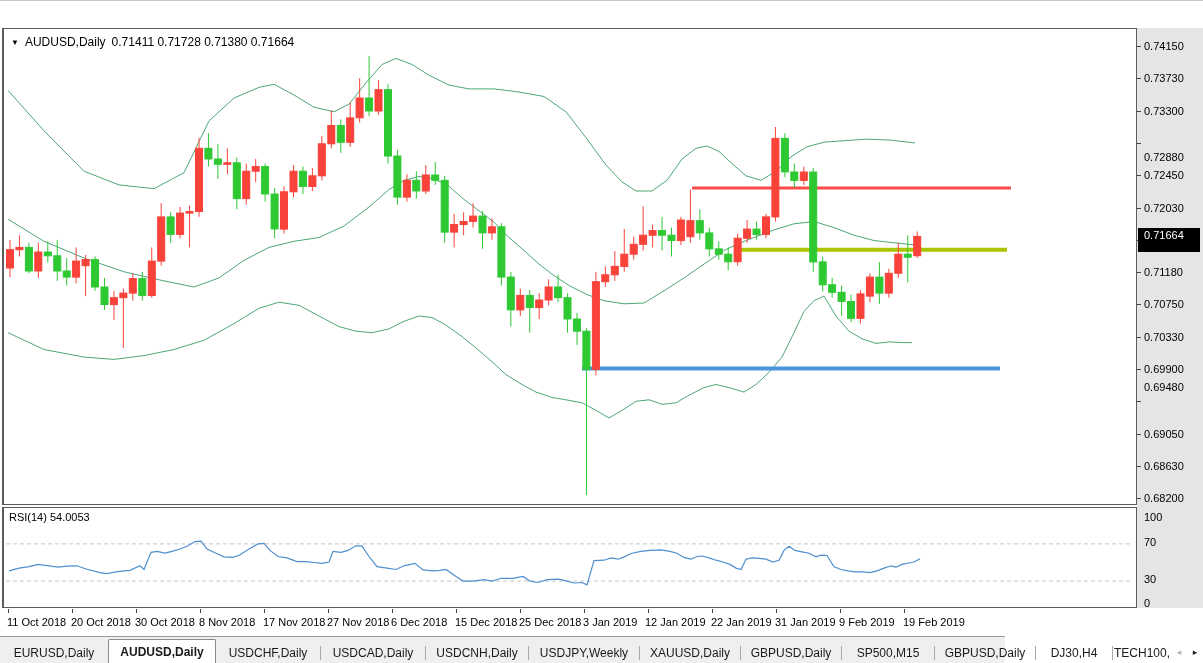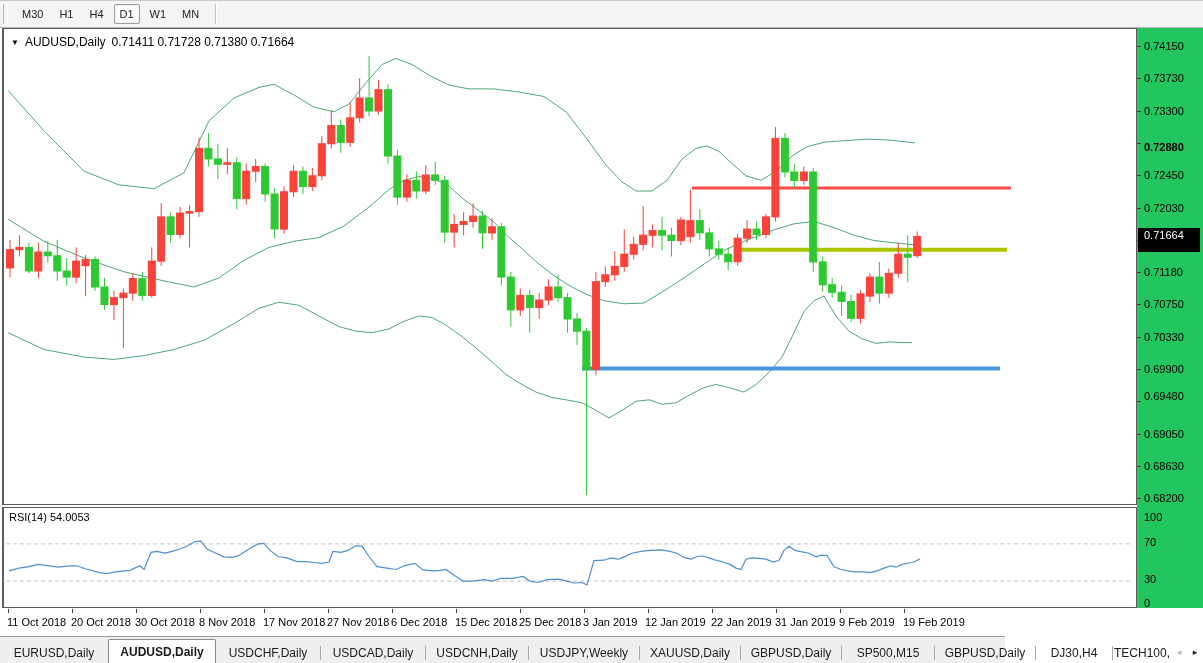--- a/index.html
+++ b/index.html
@@ -16,21 +16,21 @@
   .tbsep{width:1px;height:20px;background:#c4c4c4;margin:0 8px;border-right:1px solid #fff;}
   
   .pane{position:absolute;background:#fff;border:1px solid #5c5c5c;box-sizing:border-box;}
   #main-pane{left:2px;top:27px;width:1135px;height:477px;border-left:2px solid #5c5c5c;}
   #rsi-pane{left:2px;top:506px;width:1135px;height:101px;border-left:2px solid #5c5c5c;}
   #chart-title{position:absolute;left:7px;top:6px;font-size:12px;color:#000;display:flex;align-items:center;gap:6px;}
   #chart-title .tri{font-size:8px;}
   #rsi-title{position:absolute;left:5px;top:3px;font-size:11px;color:#000;}
   svg{position:absolute;left:0;top:0;}
   
-  #price-axis{position:absolute;left:1137px;top:27px;width:66px;height:580px;background:#22c55e;}
+  #price-axis{position:absolute;left:1137px;top:27px;width:66px;height:580px;background:#e5e5e5;}
   .axlabel{position:absolute;left:7px;font-size:11px;color:#000;white-space:nowrap;}
   .axtick{position:absolute;left:0;width:4px;height:1px;background:#444;}
   #price-badge{position:absolute;left:1px;width:62px;height:24px;background:#000;color:#fff;
                font-size:11px;line-height:14px;padding-left:6px;box-sizing:border-box;}
   
   #date-axis{position:absolute;left:0;top:608px;width:1203px;height:27px;background:#fff;}
   .dlabel{position:absolute;top:7px;font-size:11px;color:#000;white-space:nowrap;}
   .dtick{position:absolute;top:0;width:1px;height:4px;background:#444;}
   
   #tabbar{position:absolute;left:0;top:635px;width:1005px;height:28px;background:#efefef;
@@ -42,31 +42,20 @@
   .tabsep{width:1px;height:14px;background:#a9a9a9;margin:0 0 4px 0;flex:0 0 auto;}
   .tabarrow{width:16px;height:18px;font-size:9px;line-height:18px;text-align:center;color:#222;
             margin-bottom:3px;flex:0 0 auto;}
   .tabarrow.dim{color:#b5b5b5;}
 </style>
 </head>
 <body>
 
 <div id="app">
 
-  <div id="toolbar">
-    <div class="grip"></div>
-
-  <div class="tfbtn">M30</div>
-      <div class="tfbtn">H1</div>
-      <div class="tfbtn">H4</div>
-      <div class="tfbtn active">D1</div>
-      <div class="tfbtn">W1</div>
-      <div class="tfbtn">MN</div>
-      <div class="tbsep"></div>
-    </div>
 
   <div id="main-pane" class="pane">
     <svg id="main-svg" width="1131" height="473">
         <polyline points="4,61.4 40,101.8 80,142.2 115,155.9 150,159.7 180,143.7 205,91.9 230,69.0 255,58.4 270,55.3 290,66.0 310,78.2 330,82.8 345,75.1 362,53.8 378,35.5 392,29.4 408,35.5 425,46.2 445,56.1 465,59.9 490,59.9 515,63.0 540,67.5 562,82.8 582,108.7 602,136.1 618,152.9 632,162.0 648,162.0 663,151.3 678,130.0 692,119.3 703,117.0 715,122.4 728,134.6 742,146.8 757,151.3 772,142.2 788,127.0 803,117.8 820,113.2 840,111.7 862,110.2 885,111.0 905,113.2 911,114.0" fill="none" stroke="#4ca877" stroke-width="1"></polyline>
         <polyline points="4,190.2 40,212.3 80,229.0 120,242.8 160,251.9 190,258.0 215,248.9 240,231.3 265,218.4 290,212.3 315,208.5 340,197.0 365,178.0 385,160.5 400,151.3 415,147.5 430,149.8 445,157.4 460,170.4 475,181.8 490,193.2 505,208.5 520,221.4 535,235.1 550,246.6 565,256.5 583,265.6 600,271.7 620,274.8 640,274.0 660,261.8 680,248.9 700,235.1 720,221.4 740,212.3 770,200.9 790,194.8 810,192.5 830,198.6 850,206.2 870,211.5 890,213.8 905,215.3 913,216.1" fill="none" stroke="#4ca877" stroke-width="1"></polyline>
         <polyline points="4,303.7 40,320.5 80,328.1 110,330.4 140,326.6 170,320.5 200,311.3 230,294.6 255,279.3 275,273.2 295,276.3 315,287.0 335,297.6 352,302.2 368,303.7 385,299.9 400,292.3 415,287.0 428,288.5 442,296.1 458,307.5 472,319.0 488,332.7 502,345.6 518,355.5 532,363.1 548,368.5 562,370.8 578,373.8 592,381.4 605,389.0 618,381.4 632,372.3 645,370.8 658,375.3 672,373.8 685,366.2 700,358.6 712,355.5 725,358.6 740,363.1 752,355.5 765,343.3 778,328.1 790,303.7 800,282.4 810,271.7 820,267.1 832,287.0 845,302.2 858,309.8 872,314.4 885,312.9 898,313.6 908,313.6" fill="none" stroke="#4ca877" stroke-width="1"></polyline>
         <line x1="688" y1="159.0" x2="1007" y2="159.0" stroke="#fb4b4b" stroke-width="3"></line>
         <line x1="735" y1="220.7" x2="1003" y2="220.7" stroke="#abc400" stroke-width="4"></line>
         <line x1="578" y1="339.5" x2="996" y2="339.5" stroke="#4a96dd" stroke-width="4"></line>
         <line x1="6" y1="210.8" x2="6" y2="248.1" stroke="#f8423a" stroke-width="1"></line>
@@ -280,37 +269,37 @@
     <div id="rsi-title">RSI(14) 54.0053</div>
   </div>
 
   <div id="price-axis">
       <div class="axlabel" style="top: 12px;">0.74150</div>
       <div class="axtick" style="top: 18px;"></div>
       <div class="axlabel" style="top: 44.3px;">0.73730</div>
       <div class="axtick" style="top: 50.3px;"></div>
       <div class="axlabel" style="top: 76.6px;">0.73300</div>
       <div class="axtick" style="top: 82.6px;"></div>
-      <div class="axlabel" style="top: 113px; font-weight: bold;">0.72880</div>
+      <div class="axlabel" style="top: 123px;">0.72880</div>
       <div class="axtick" style="top: 114.9px;"></div>
       <div class="axlabel" style="top: 141.2px;">0.72450</div>
       <div class="axtick" style="top: 147.2px;"></div>
       <div class="axlabel" style="top: 173.5px;">0.72030</div>
       <div class="axtick" style="top: 179.5px;"></div>
       <div class="axlabel" style="top: 205.8px;">0.71600</div>
       <div class="axtick" style="top: 211.8px;"></div>
       <div class="axlabel" style="top: 238.1px;">0.71180</div>
       <div class="axtick" style="top: 244.1px;"></div>
       <div class="axlabel" style="top: 270.4px; text-align: right;">0.70750</div>
       <div class="axtick" style="top: 276.4px;"></div>
       <div class="axlabel" style="top: 302.7px;">0.70330</div>
       <div class="axtick" style="top: 308.7px;"></div>
       <div class="axlabel" style="top: 335px;">0.69900</div>
       <div class="axtick" style="top: 341px;"></div>
-      <div class="axlabel" style="top: 362px;">0.69480</div>
+      <div class="axlabel" style="top: 353px;">0.69480</div>
       <div class="axtick" style="top: 373.3px;"></div>
       <div class="axlabel" style="top: 399.6px;">0.69050</div>
       <div class="axtick" style="top: 405.6px;"></div>
       <div class="axlabel" style="top: 431.9px;">0.68630</div>
       <div class="axtick" style="top: 437.9px;"></div>
       <div class="axlabel" style="top: 464.2px;">0.68200</div>
       <div class="axtick" style="top: 470.2px;"></div>
       <div id="price-badge" style="top: 200.408px;">0.71664</div>
       <div class="axlabel" style="top: 483px;">100</div>
       <div class="axlabel" style="top: 508px;">70</div>

